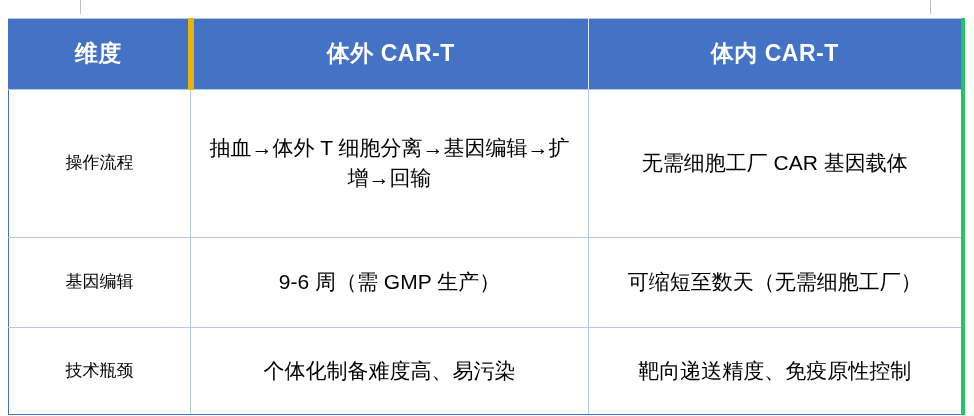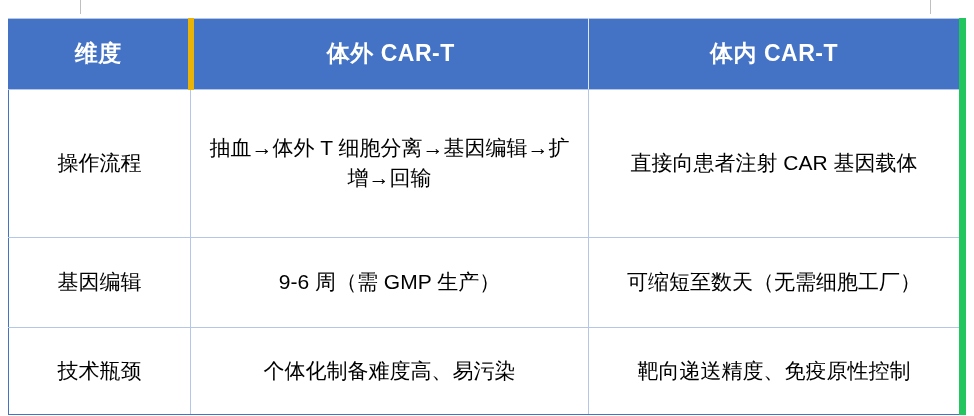--- a/index.html
+++ b/index.html
@@ -76,34 +76,34 @@
   thead tr th.col-in {
     border-left: 1px solid #dfe7f5;
   }
 
   
   tbody td {
     background: #ffffff;
     font-size: 21px;
     color: #000000;
   }
-  tbody td.dim-cell { font-size: 21px; }
+  tbody td.dim-cell { font-size: 17px; }
 
   tbody tr.r-process td { height: 108px; }
   tbody tr.r-cycle   td { height: 62px;  }
   tbody tr.r-cost    td { height: 105px; }
   tbody tr.r-tech    td { height: 60px;  }
 
   
   table.compare { outline: none; }
   tbody tr:last-child td { border-bottom: 1px solid #4472c4; }
   tbody td:first-child,
   thead th:first-child { border-left: 1px solid #4472c4; }
   tbody td:last-child,
-  thead th:last-child { border-right: 7px solid #22c55e; }
+  thead th:last-child { border-right: 4px solid #22c55e; }
   thead th { border-top: 1px solid #4472c4; }
 </style>
 </head>
 <body>
 
 <div class="page-guide left"></div>
 <div class="page-guide right"></div>
 
 <div class="table-wrap">
   <table class="compare">
@@ -118,21 +118,21 @@
         <th class="col-dim">维度</th>
         <th class="col-ex">体外 CAR-T</th>
         <th class="col-in">体内 CAR-T</th>
       </tr>
     </thead>
 
     <tbody>
       <tr class="r-process">
         <td class="dim-cell">操作流程</td>
         <td>抽血→体外 T 细胞分离→基因编辑→扩增→回输</td>
-        <td>直接向患者注射 CAR 基因载体</td>
+        <td>无需细胞工厂 CAR 基因载体</td>
       </tr>
 
       <tr class="r-cycle">
         <td class="dim-cell">基因编辑</td>
         <td>9-6 周（需 GMP 生产）</td>
         <td>可缩短至数天（无需细胞工厂）</td>
       </tr>
 
 
       <tr class="r-tech">

